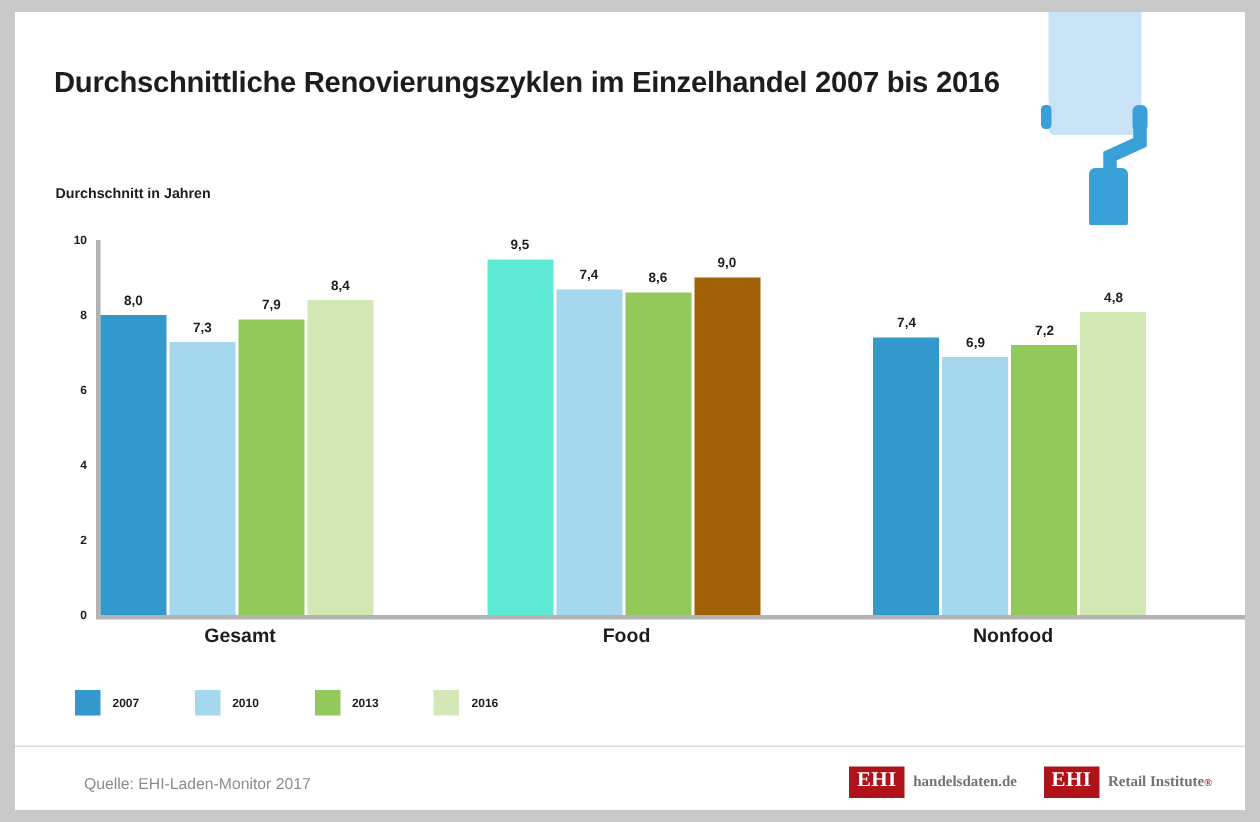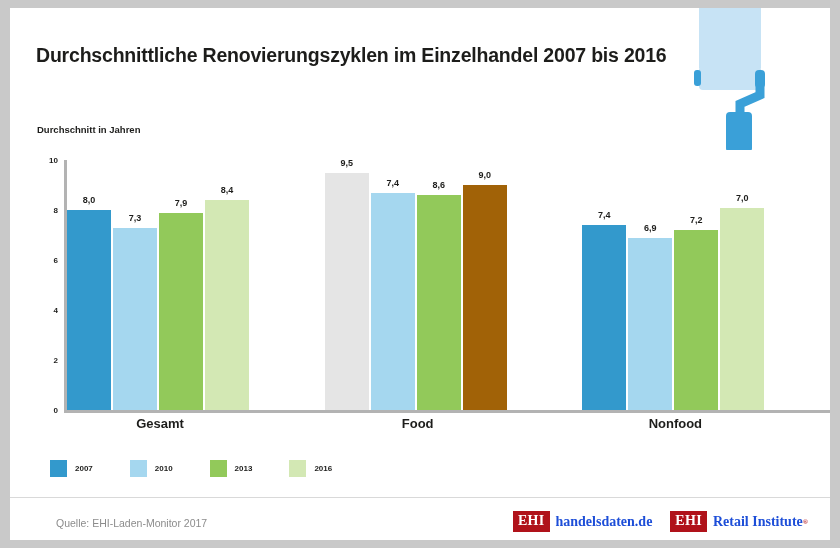--- a/index.html
+++ b/index.html
@@ -162,23 +162,23 @@
   .logo-mark{
     background:#b0121a;
     color:#ffffff;
     font-size:14px;
     font-weight:bold;
     padding:3px 5px 4px 5px;
     letter-spacing:0.3px;
     line-height:1;
   }
   .logo-text{
-    font-size:14px;
-    font-weight:bold;
-    color:#1d4ed8;
+    font-size:10px;
+    font-weight:bold;
+    color:#737373;
     margin-left:6px;
     line-height:1;
     white-space:nowrap;
   }
   .reg{
     font-size:7px;
     color:#b0121a;
     vertical-align:super;
     font-weight:bold;
   }
@@ -234,21 +234,21 @@
         <div class="bar-wrap">
           <div class="bar" style="height: 84%; background: rgb(211, 232, 180);">
             <span class="bar-label">8,4</span>
           </div>
         </div>
         <div class="cat-label">Gesamt</div>
       </div>
 
       <div class="group">
         <div class="bar-wrap">
-          <div class="bar" style="height: 95%; background: #e5e5e5;">
+          <div class="bar" style="height: 95%; background: #5eead4;">
             <span class="bar-label">9,5</span>
           </div>
         </div>
         <div class="bar-wrap">
           <div class="bar" style="height: 87%; background: rgb(165, 215, 239);">
             <span class="bar-label">7,4</span>
           </div>
         </div>
         <div class="bar-wrap">
           <div class="bar" style="height: 86%; background: rgb(146, 201, 90);">
@@ -274,21 +274,21 @@
             <span class="bar-label">6,9</span>
           </div>
         </div>
         <div class="bar-wrap">
           <div class="bar" style="height: 72%; background: rgb(146, 201, 90);">
             <span class="bar-label">7,2</span>
           </div>
         </div>
         <div class="bar-wrap">
           <div class="bar" style="height: 81%; background: rgb(211, 232, 180);">
-            <span class="bar-label">7,0</span>
+            <span class="bar-label">4,8</span>
           </div>
         </div>
         <div class="cat-label">Nonfood</div>
       </div>
 
     </div>
   </div>
 
   <div class="legend">
     <div class="legend-item">

